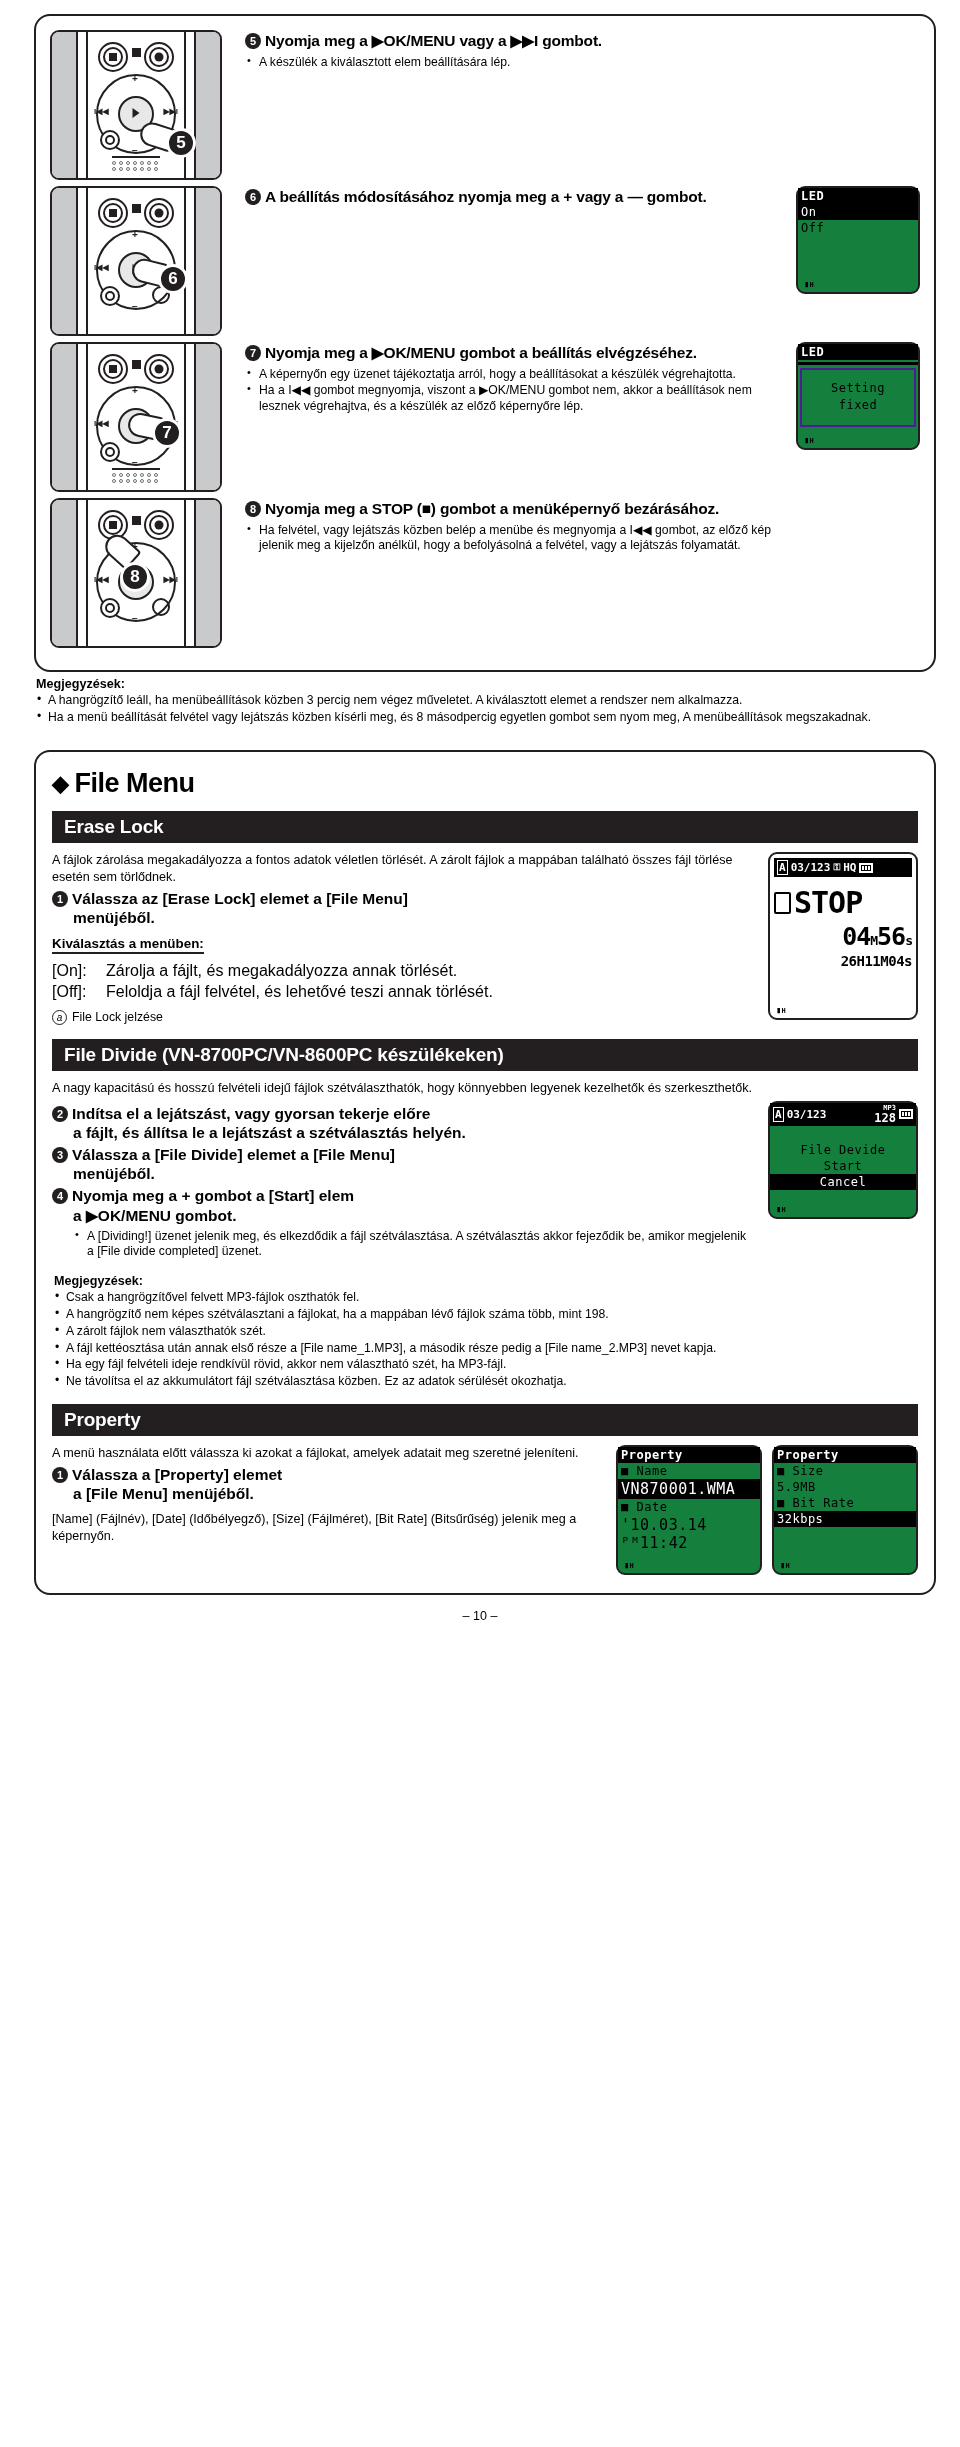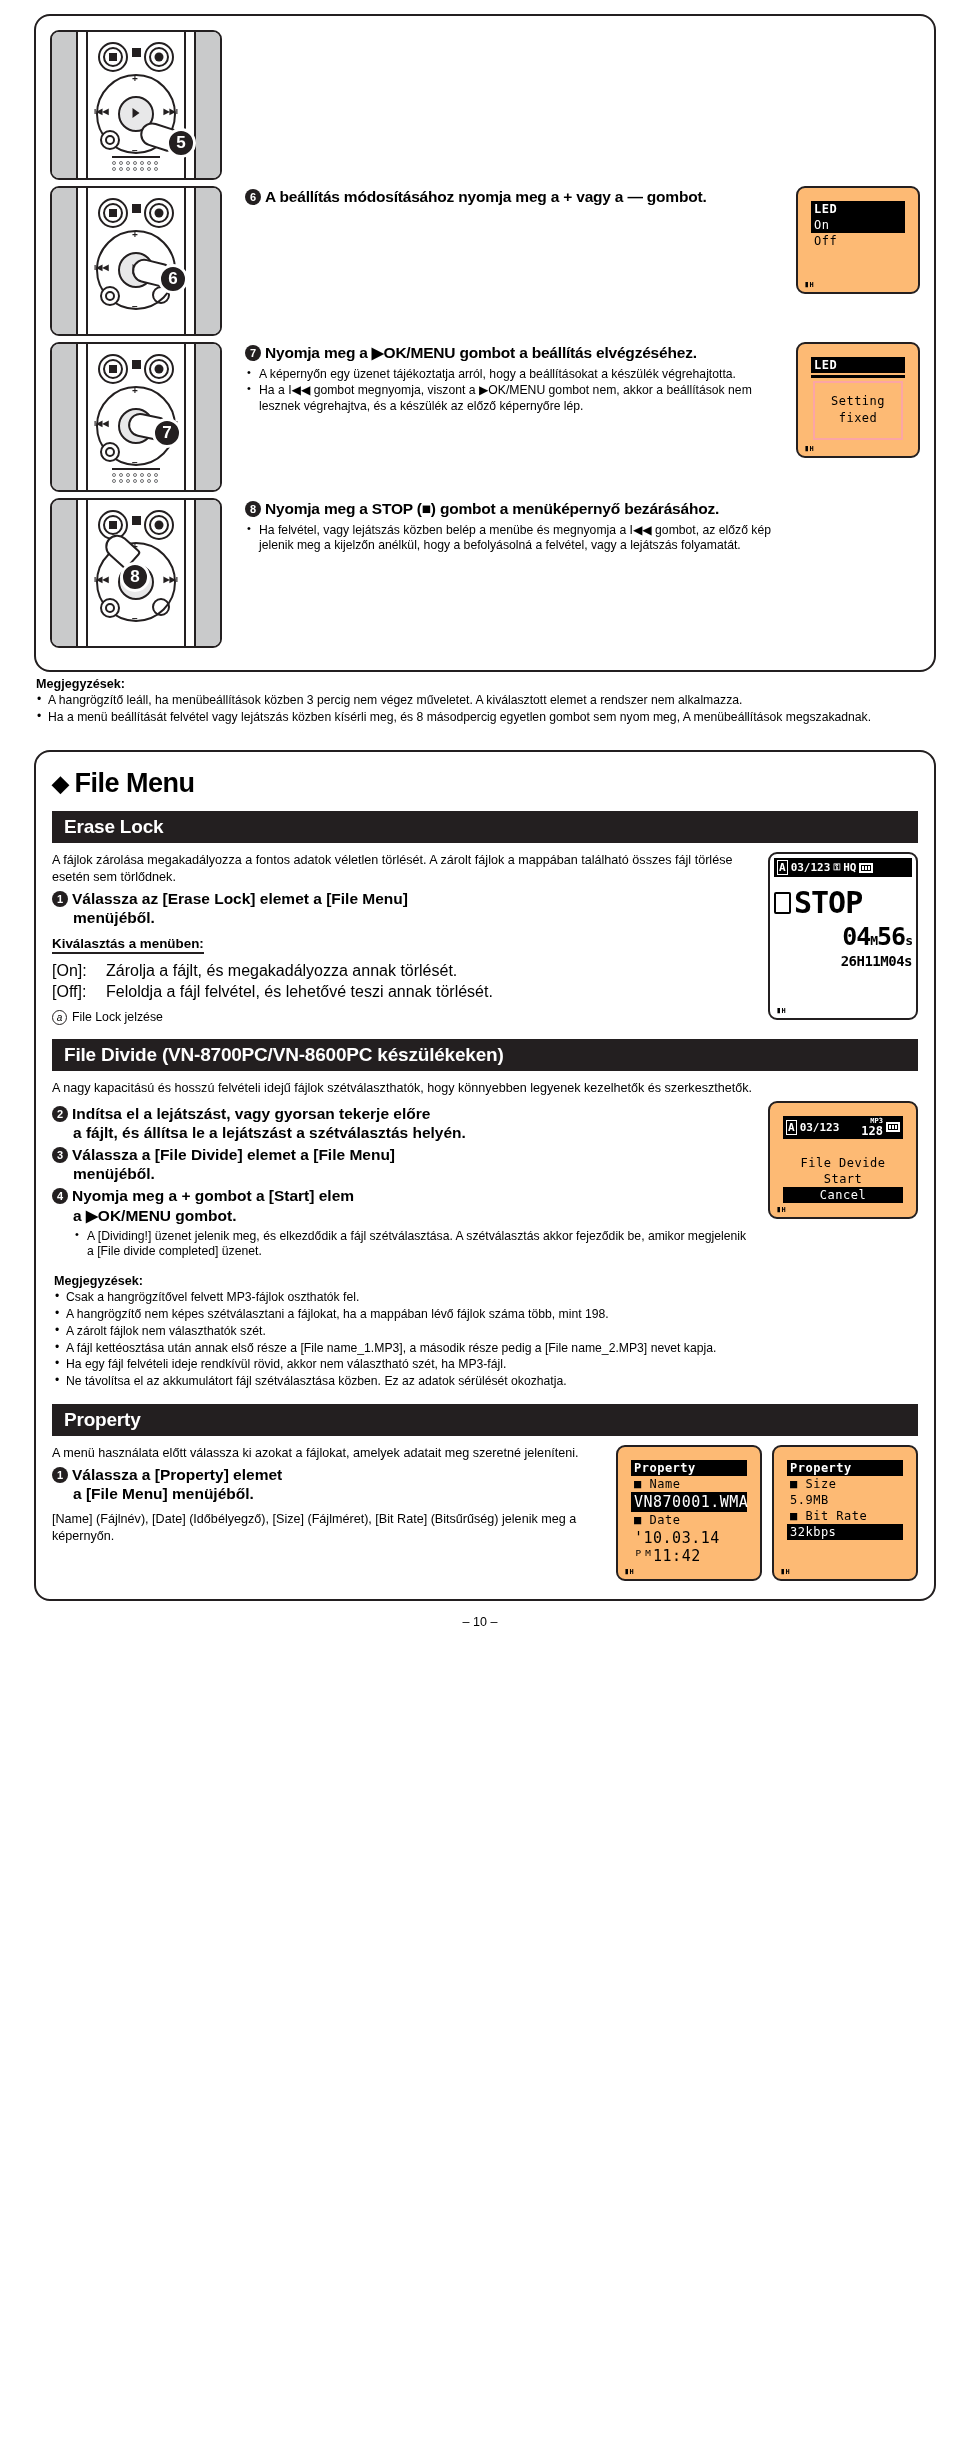--- a/index.html
+++ b/index.html
@@ -153,37 +153,37 @@
     line-height: 1.26; margin-bottom: 1px;
   }
   .bullets li::before {
     content: "•"; position: absolute; left: 2px; top: -1px; font-size: 11px;
   }
 
   
   .lcd {
     border: 2.5px solid #231f20;
     border-radius: 9px;
-    background: #fdba74;
-    padding: 13px;
+    background: #15803d;
+    padding: 0;
     font-family: "DejaVu Sans Mono", monospace;
     position: relative;
   }
   .lcd-title {
     background: #000; color: #fff; font-size: 12px; padding: 1px 3px;
     letter-spacing: 0.5px; font-weight: bold;
   }
   .lcd-row { font-size: 12px; padding: 1px 3px; letter-spacing: 0.5px; }
   .lcd-row.sel { background: #000; color: #fff; }
   .lcd-foot {
     position: absolute; left: 6px; bottom: 3px; font-size: 9px; font-weight: bold;
   }
   .lcd-sep { height: 3px; background: #000; margin: 2px 0; }
   .lcd-inner-box {
-    border: 2px solid #fca5a5; margin: 3px 2px; padding: 10px 2px; text-align: center;
+    border: 2px solid #4c1d95; margin: 3px 2px; padding: 10px 2px; text-align: center;
     font-size: 12px; line-height: 1.45; letter-spacing: 0.5px;
   }
 
   
   .notes {
     margin: 2px 24px 0 34px;
     padding: 2px 0 0 2px;
     font-size: 12.2px;
     line-height: 1.3;
   }
@@ -323,20 +323,28 @@
                 <i></i>
                 <i></i>
                 <i></i>
                 <i></i>
                 <i></i>
             </div>
             <div class="hand" style="left:60px; top:92px; transform:rotate(18deg);"></div>
             <div class="handnum" style="left:86px; top:96px;">5</div>
           </div>
         </div>
+      </div>
+      <div class="txt-col">
+        <div class="step-head">
+          <span class="num">5</span><span>Nyomja meg a ▶OK/MENU vagy a ▶▶I gombot.</span>
+        </div>
+        <ul class="bullets">
+          <li>A készülék a kiválasztott elem beállítására lép.</li>
+        </ul>
       </div>
       <div class="lcd-col"></div>
     </div>
 
     <div class="step-row">
       <div class="dev-col">
         <div class="device">
           <div class="dev-side l"></div>
           <div class="dev-side r"></div>
           <div class="dev-inner">

